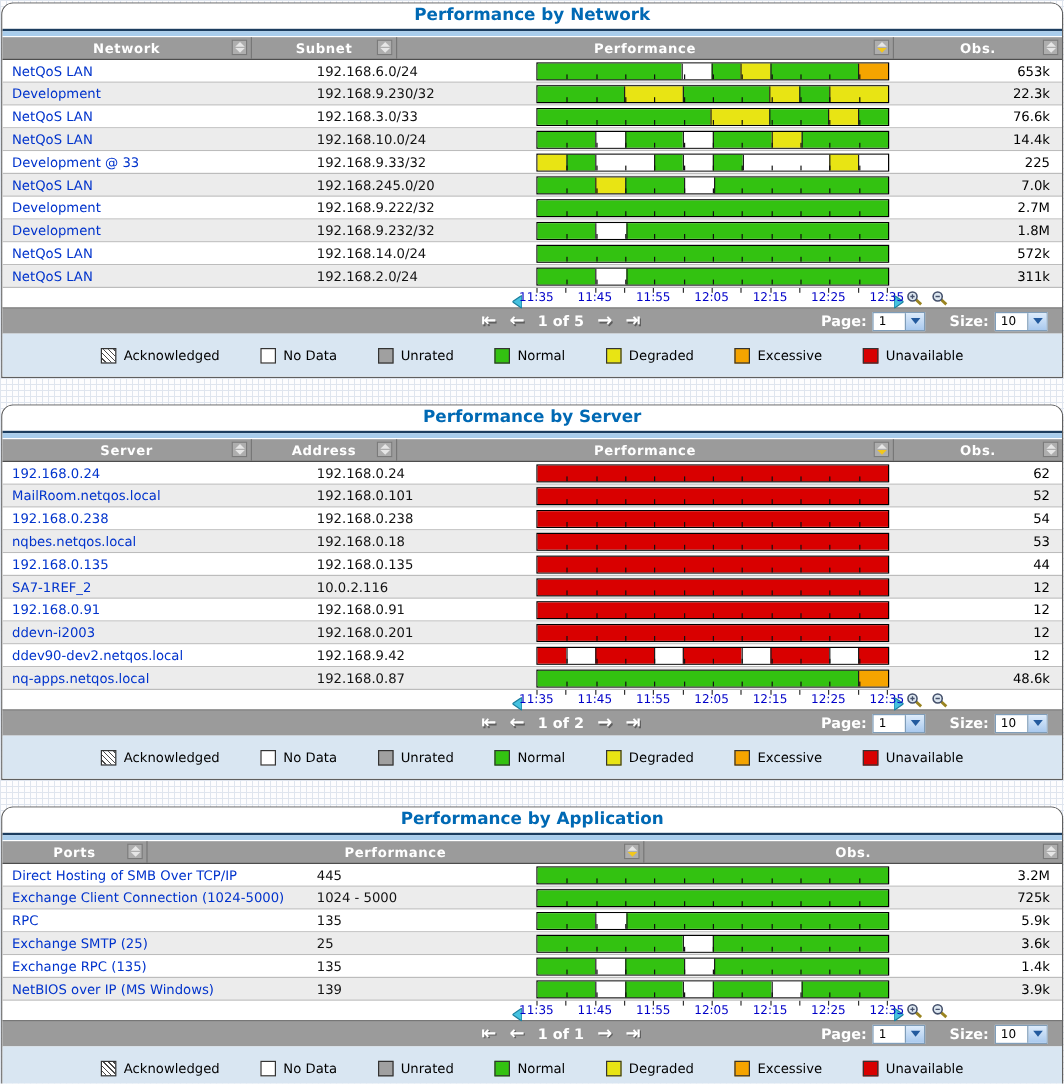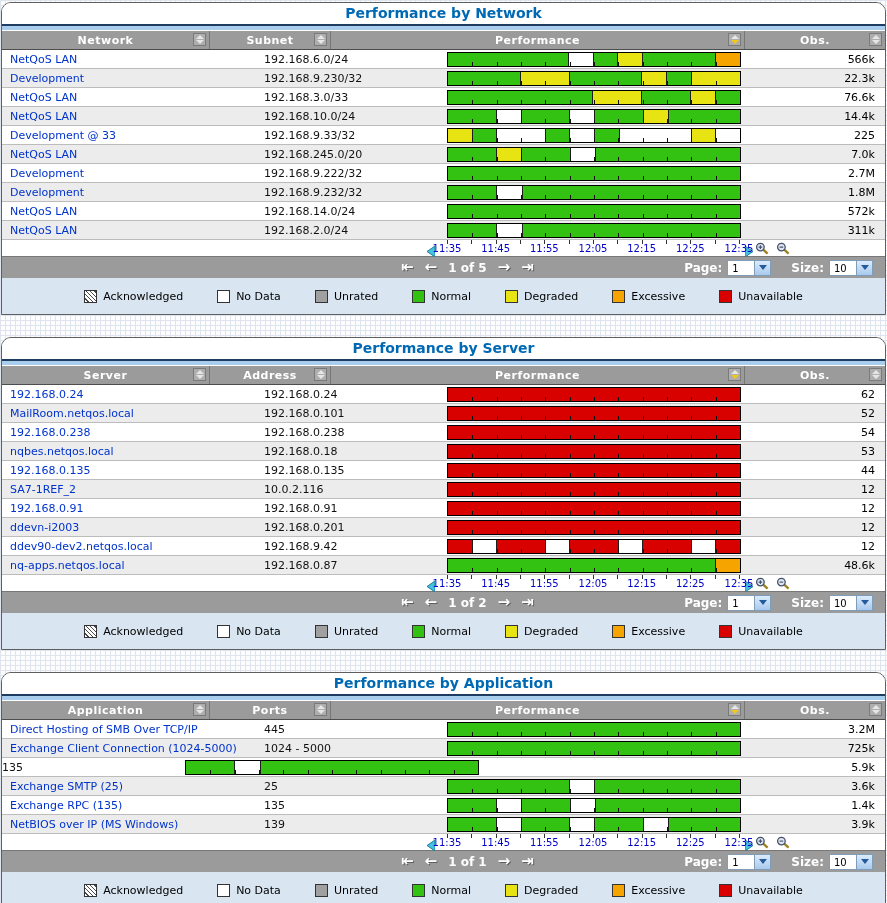--- a/index.html
+++ b/index.html
@@ -129,21 +129,21 @@
               <span class="tick" style="left: 33.3333%;"></span>
               <span class="tick" style="left: 41.6667%;"></span>
               <span class="tick" style="left: 50%;"></span>
               <span class="tick" style="left: 58.3333%;"></span>
               <span class="tick" style="left: 66.6667%;"></span>
               <span class="tick" style="left: 75%;"></span>
               <span class="tick" style="left: 83.3333%;"></span>
               <span class="tick" style="left: 91.6667%;"></span>
             </div>
           </div>
-          <div class="cell c4">566k</div>
+          <div class="cell c4">653k</div>
         </div>
         <div class="row">
           <div class="cell c1">Development</div>
           <div class="cell c2">192.168.9.230/32</div>
           <div class="cell c3">
             <div class="bar">
               <span class="seg" style="flex: 3 1 0%; background: rgb(51, 194, 17);"></span>
               <span class="seg" style="flex: 2 1 0%; background: rgb(232, 228, 20);"></span>
               <span class="seg" style="flex: 3 1 0%; background: rgb(51, 194, 17);"></span>
               <span class="seg" style="flex: 1 1 0%; background: rgb(232, 228, 20);"></span>
@@ -814,24 +814,20 @@
           <span class="swatch" style="background: rgb(217, 0, 0);"></span>
           <span>Unavailable</span>
         </span>
       </div>
   </div>
     <div class="panel">
     <div class="panel-title">Performance by Application</div>
     <div class="rule-navy"></div>
     <div class="rule-blue"></div>
     <div class="thead">
-      <div class="th w1">
-        <span>Application</span>
-        <span class="sort-btn"></span>
-      </div>
       <div class="th w2">
         <span>Ports</span>
         <span class="sort-btn"></span>
       </div>
       <div class="th w3">
         <span>Performance</span>
         <span class="sort-btn sorted"></span>
       </div>
       <div class="th w4">
         <span>Obs.</span>
@@ -875,20 +871,21 @@
               <span class="tick" style="left: 58.3333%;"></span>
               <span class="tick" style="left: 66.6667%;"></span>
               <span class="tick" style="left: 75%;"></span>
               <span class="tick" style="left: 83.3333%;"></span>
               <span class="tick" style="left: 91.6667%;"></span>
             </div>
           </div>
           <div class="cell c4">725k</div>
         </div>
         <div class="row">
+          <div class="cell c1">RPC</div>
           <div class="cell c2">135</div>
           <div class="cell c3">
             <div class="bar">
               <span class="seg" style="flex: 2 1 0%; background: rgb(51, 194, 17);"></span>
               <span class="seg" style="flex: 1 1 0%; background: rgb(255, 255, 255);"></span>
               <span class="seg" style="flex: 9 1 0%; background: rgb(51, 194, 17);"></span>
               <span class="tick" style="left: 8.33333%;"></span>
               <span class="tick" style="left: 16.6667%;"></span>
               <span class="tick" style="left: 25%;"></span>
               <span class="tick" style="left: 33.3333%;"></span>

